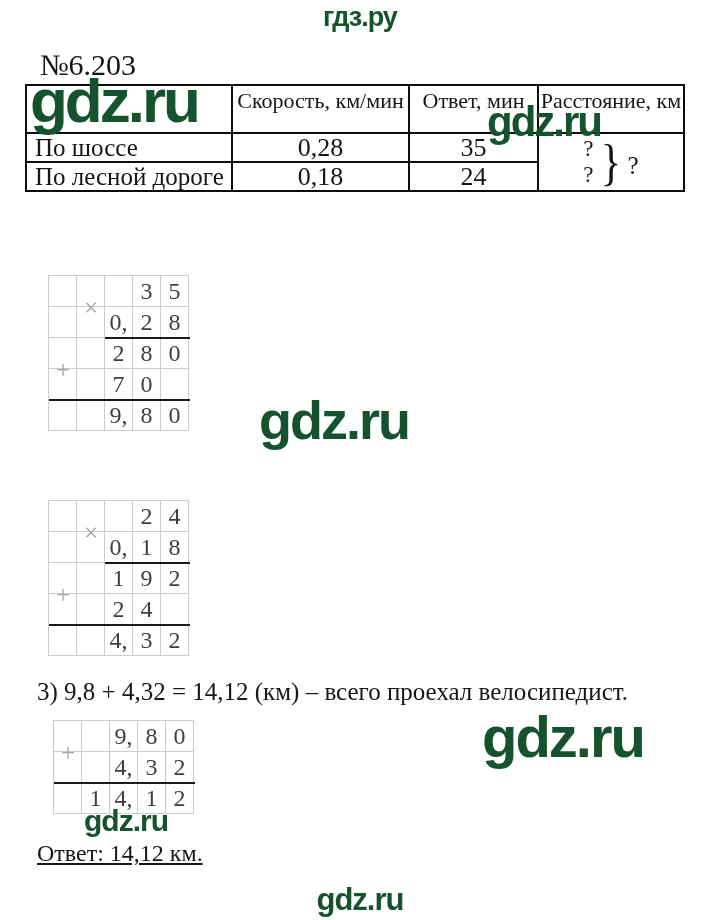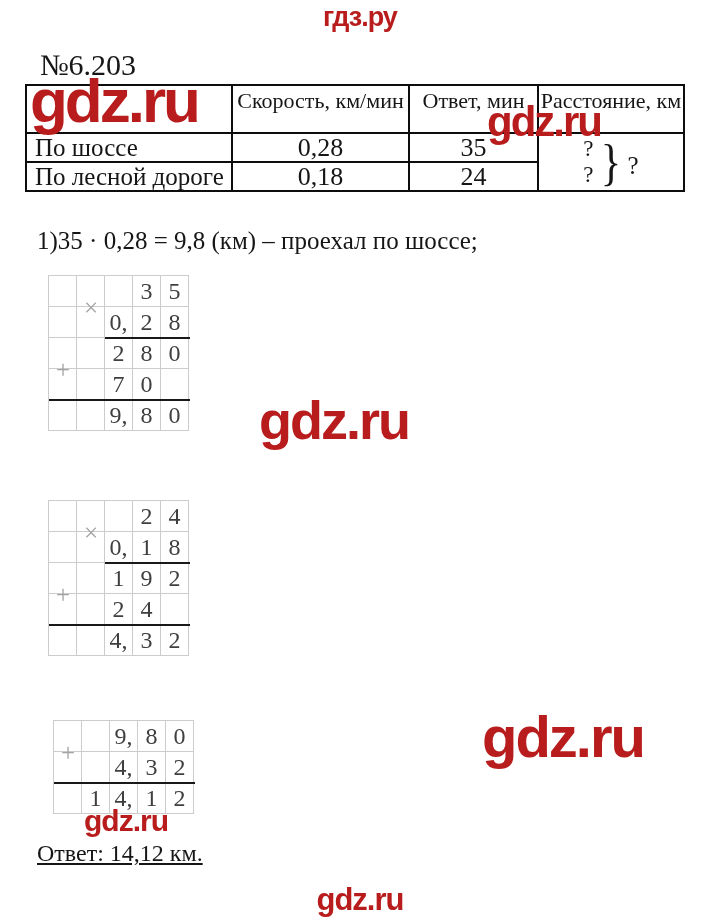--- a/index.html
+++ b/index.html
@@ -1,21 +1,21 @@
 <!DOCTYPE html>
 <html><head>
 <meta charset="utf-8">
 <style>
   html,body{margin:0;padding:0;background:#ffffff;}
   .page{position:relative;width:720px;height:920px;background:#ffffff;overflow:hidden;
         font-family:"Liberation Serif",serif;color:#161616;}
 
   
   .wm{position:absolute;font-family:"Liberation Sans",sans-serif;font-weight:700;
-      color:#b91c1c;line-height:1;white-space:nowrap;}
+      color:#14532d;line-height:1;white-space:nowrap;}
   .wm-header{left:0;right:0;top:4px;text-align:center;font-size:27px;letter-spacing:-1px;}
   .wm-table-big{left:30px;top:70px;font-size:62px;letter-spacing:-3px;}
   .wm-table-small{left:487px;top:101px;font-size:42px;letter-spacing:-2px;}
   .wm-mid{left:259px;top:393px;font-size:54px;letter-spacing:-2px;}
   .wm-bottom-right{left:482px;top:708px;font-size:58px;letter-spacing:-2px;}
   .wm-bottom-left{left:84px;top:806px;font-size:30px;letter-spacing:-1px;}
   .wm-footer{left:0;right:0;top:884px;text-align:center;font-size:31px;letter-spacing:-1px;}
 
   .problem-number{position:absolute;left:40px;top:48px;font-size:30px;text-align:right;}
 
@@ -90,21 +90,20 @@
         </td>
       </tr>
       <tr class="datarow">
         <td class="lbl">По лесной дороге</td>
         <td class="num">0,18</td>
         <td class="num">24</td>
       </tr>
     </tbody>
   </table>
 
-  <div class="step" id="step-0">1)35 · 0,28 = 9,8 (км) – проехал по шоссе;</div>
   <div class="cgrid" id="grid-0">
       <div class="cell"></div>
       <div class="cell"></div>
       <div class="cell"></div>
       <div class="cell">3</div>
       <div class="cell">5</div>
       <div class="cell"></div>
       <div class="cell"></div>
       <div class="cell">0,</div>
       <div class="cell">2</div>
@@ -155,20 +154,21 @@
       <div class="cell"></div>
       <div class="cell">4,</div>
       <div class="cell">3</div>
       <div class="cell">2</div>
       <span class="op" style="left: 42px; top: 31px;">×</span>
       <span class="op" style="left: 14px; top: 93px;">+</span>
       <div class="rline" style="left: 56px; top: 61px; width: 85px;"></div>
       <div class="rline" style="left: 0px; top: 123px; width: 141px;"></div>
     </div>
 
+  <div class="step" id="step-2">3) 9,8 + 4,32 = 14,12 (км) – всего проехал велосипедист.</div>
   <div class="cgrid" id="grid-2">
       <div class="cell"></div>
       <div class="cell"></div>
       <div class="cell">9,</div>
       <div class="cell">8</div>
       <div class="cell">0</div>
       <div class="cell"></div>
       <div class="cell"></div>
       <div class="cell">4,</div>
       <div class="cell">3</div>

